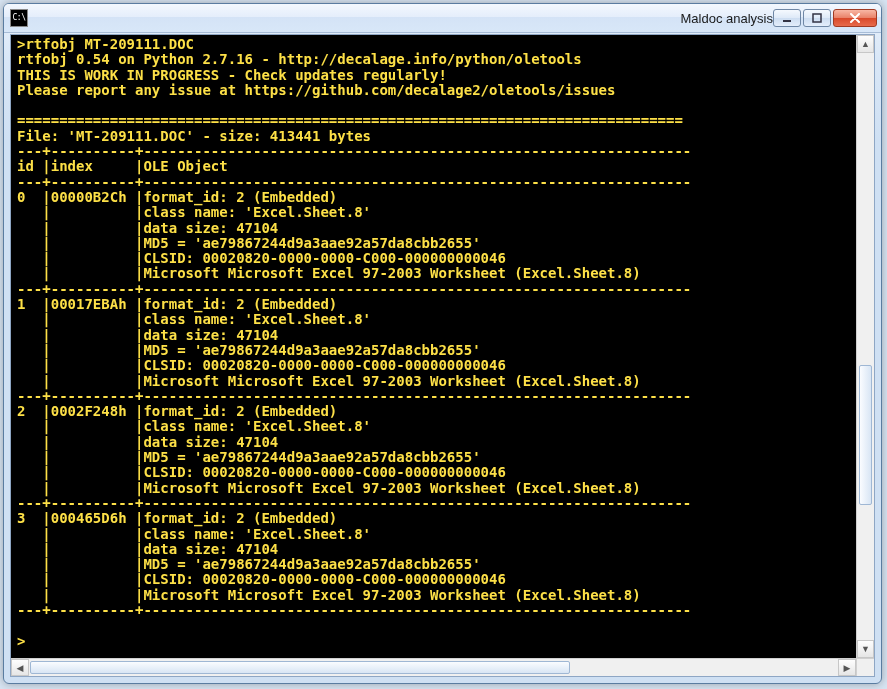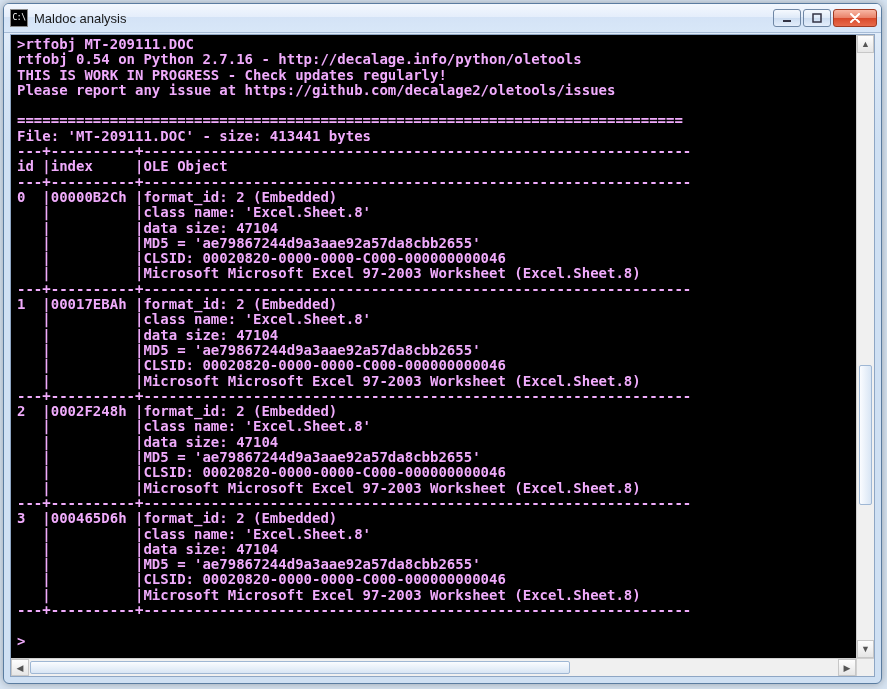--- a/index.html
+++ b/index.html
@@ -46,20 +46,21 @@
     color: #fff;
     font-family: Consolas, "Lucida Console", monospace;
     font-size: 8px;
     line-height: 8px;
     letter-spacing: -0.5px;
   }
   .titlebar .title {
     font-size: 13px;
     color: #1a1a1a;
     flex: 1;
+    text-align: right;
   }
   .win-buttons {
     display: flex;
     gap: 2px;
   }
   .win-btn {
     width: 28px;
     height: 18px;
     border: 1px solid #6f87a5;
     border-radius: 3px;
@@ -98,21 +99,21 @@
     bottom: 18px;
     background: #000;
     overflow: hidden;
   }
   pre.console {
     margin: 0;
     padding: 2px 4px 2px 6px;
     font-family: "Lucida Console", Consolas, monospace;
     font-size: 14px;
     line-height: 15.3px;
-    color: #f0abfc;
+    color: #fde047;
     white-space: pre;
     font-weight: bold;
     letter-spacing: 0px;
   }
   .vscroll {
     position: absolute;
     top: 0;
     right: 0;
     bottom: 18px;
     width: 18px;

